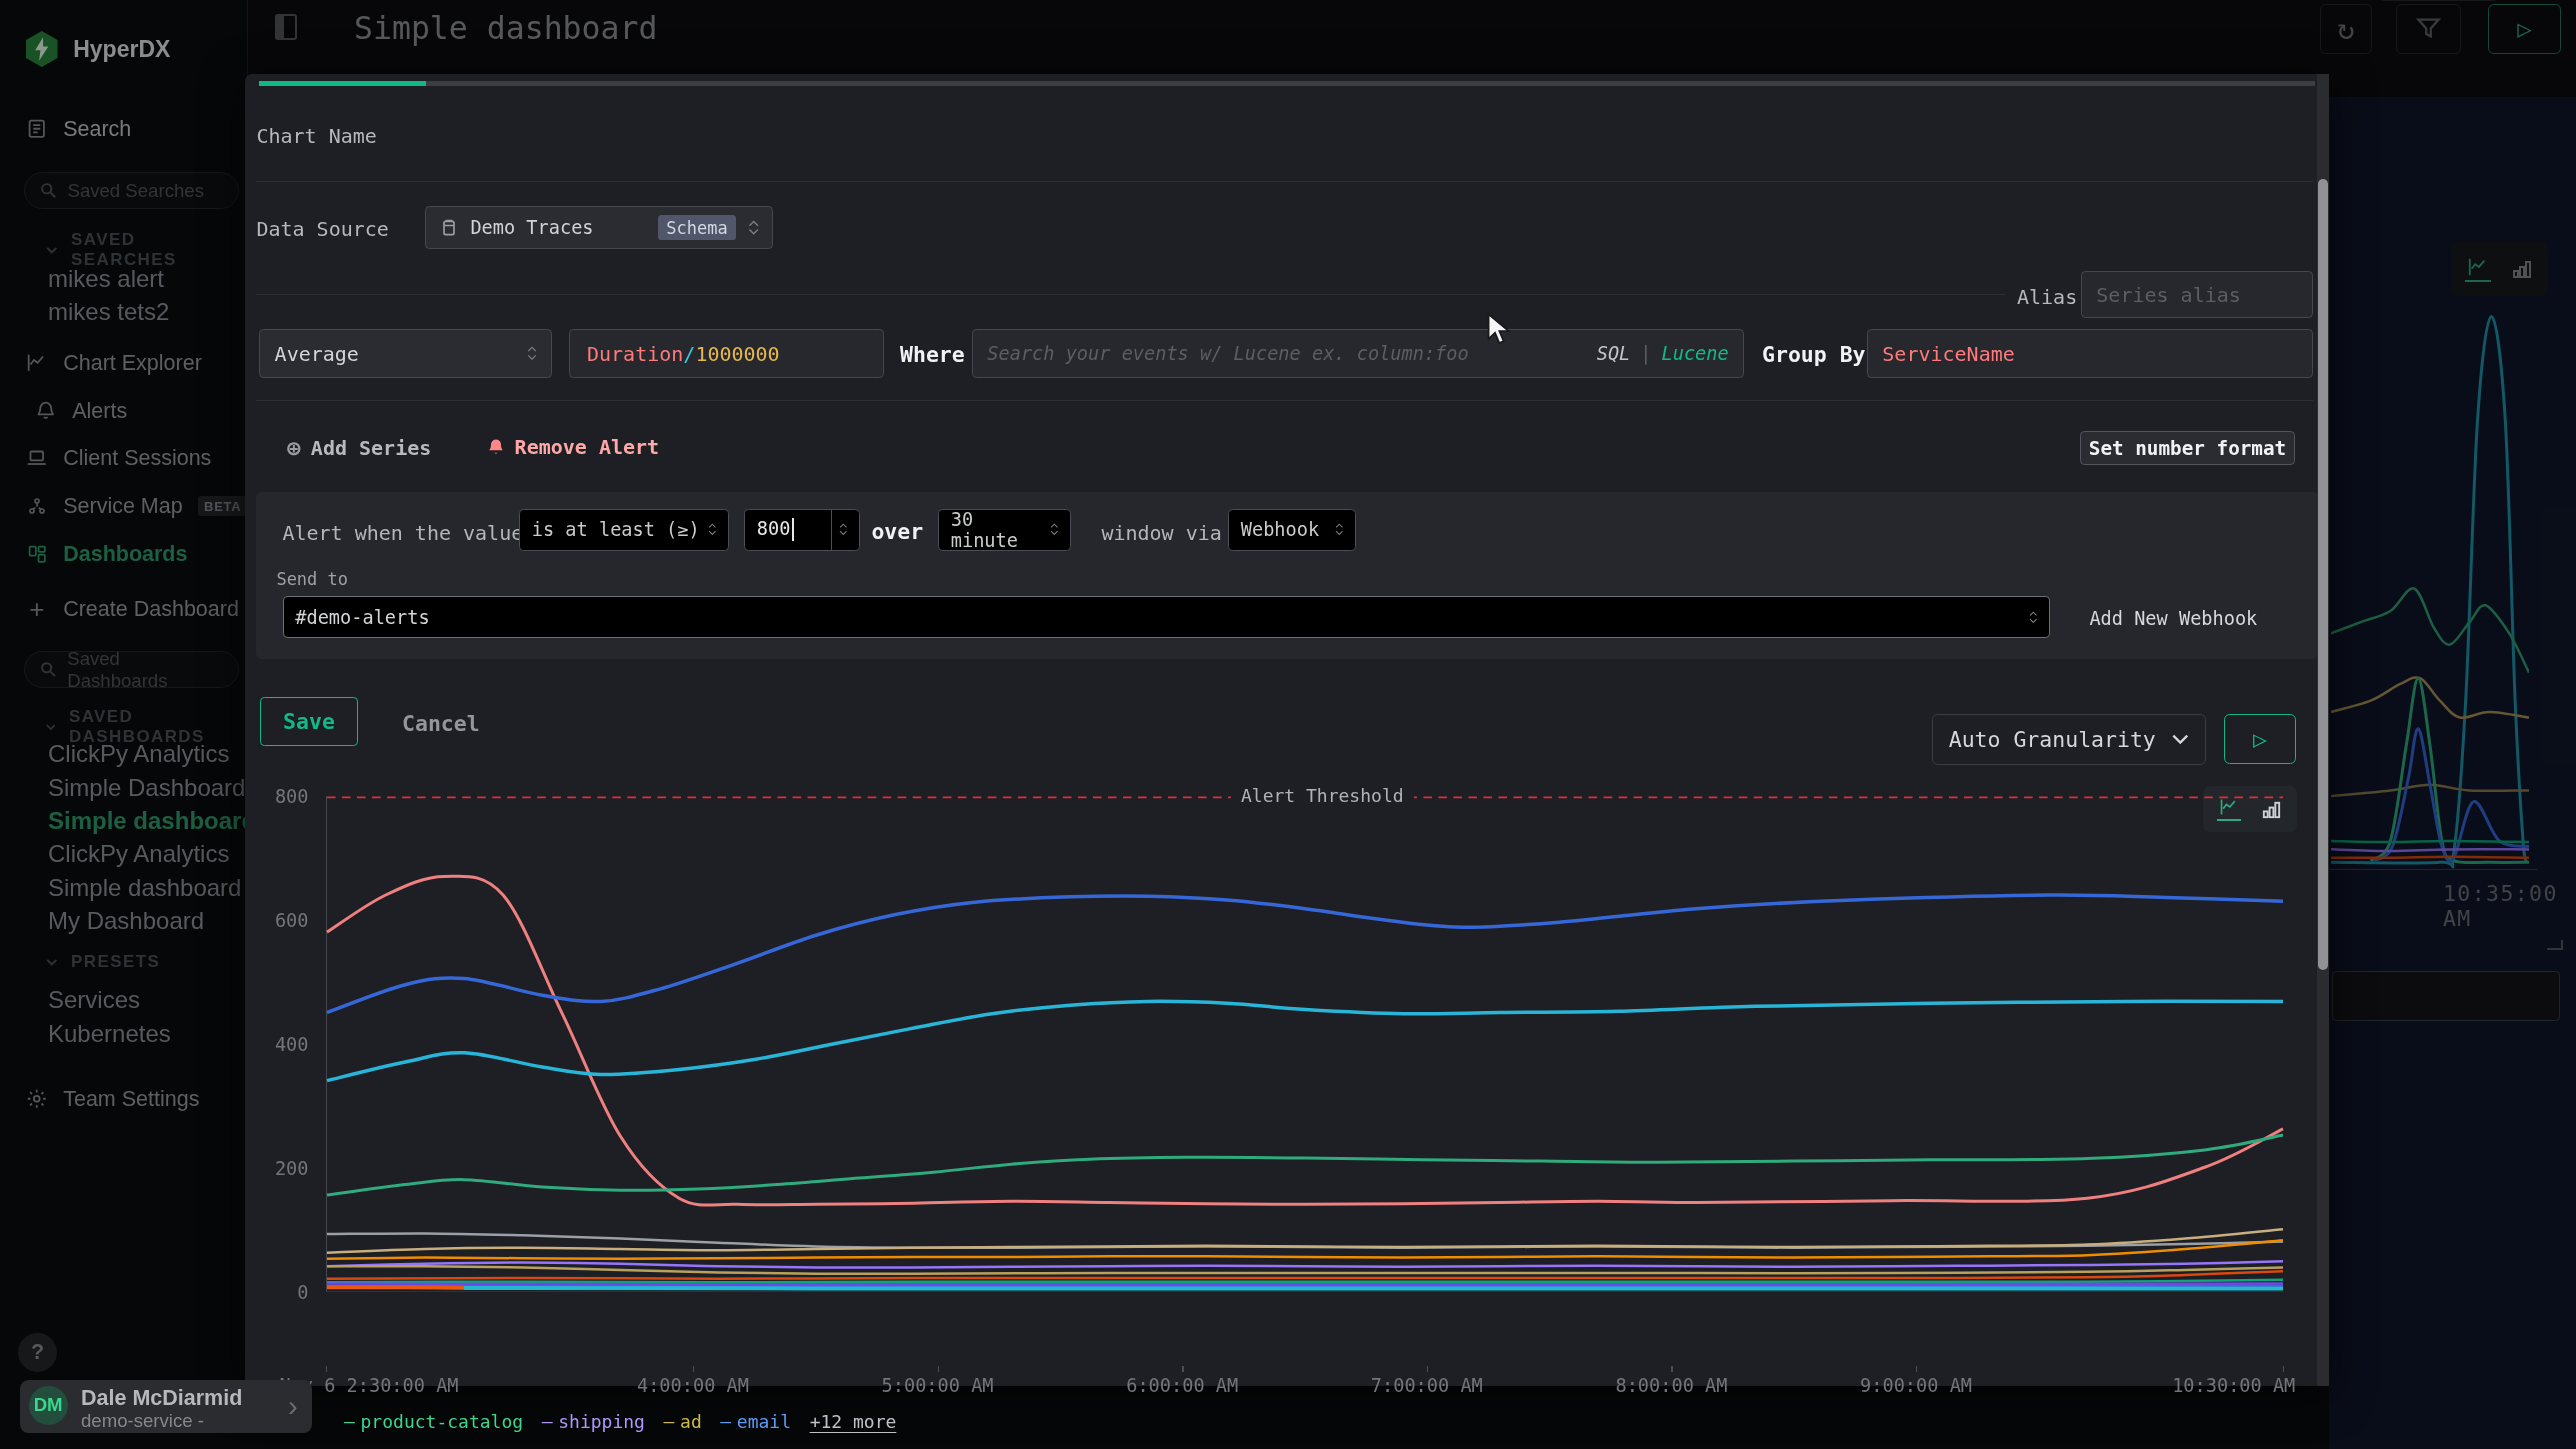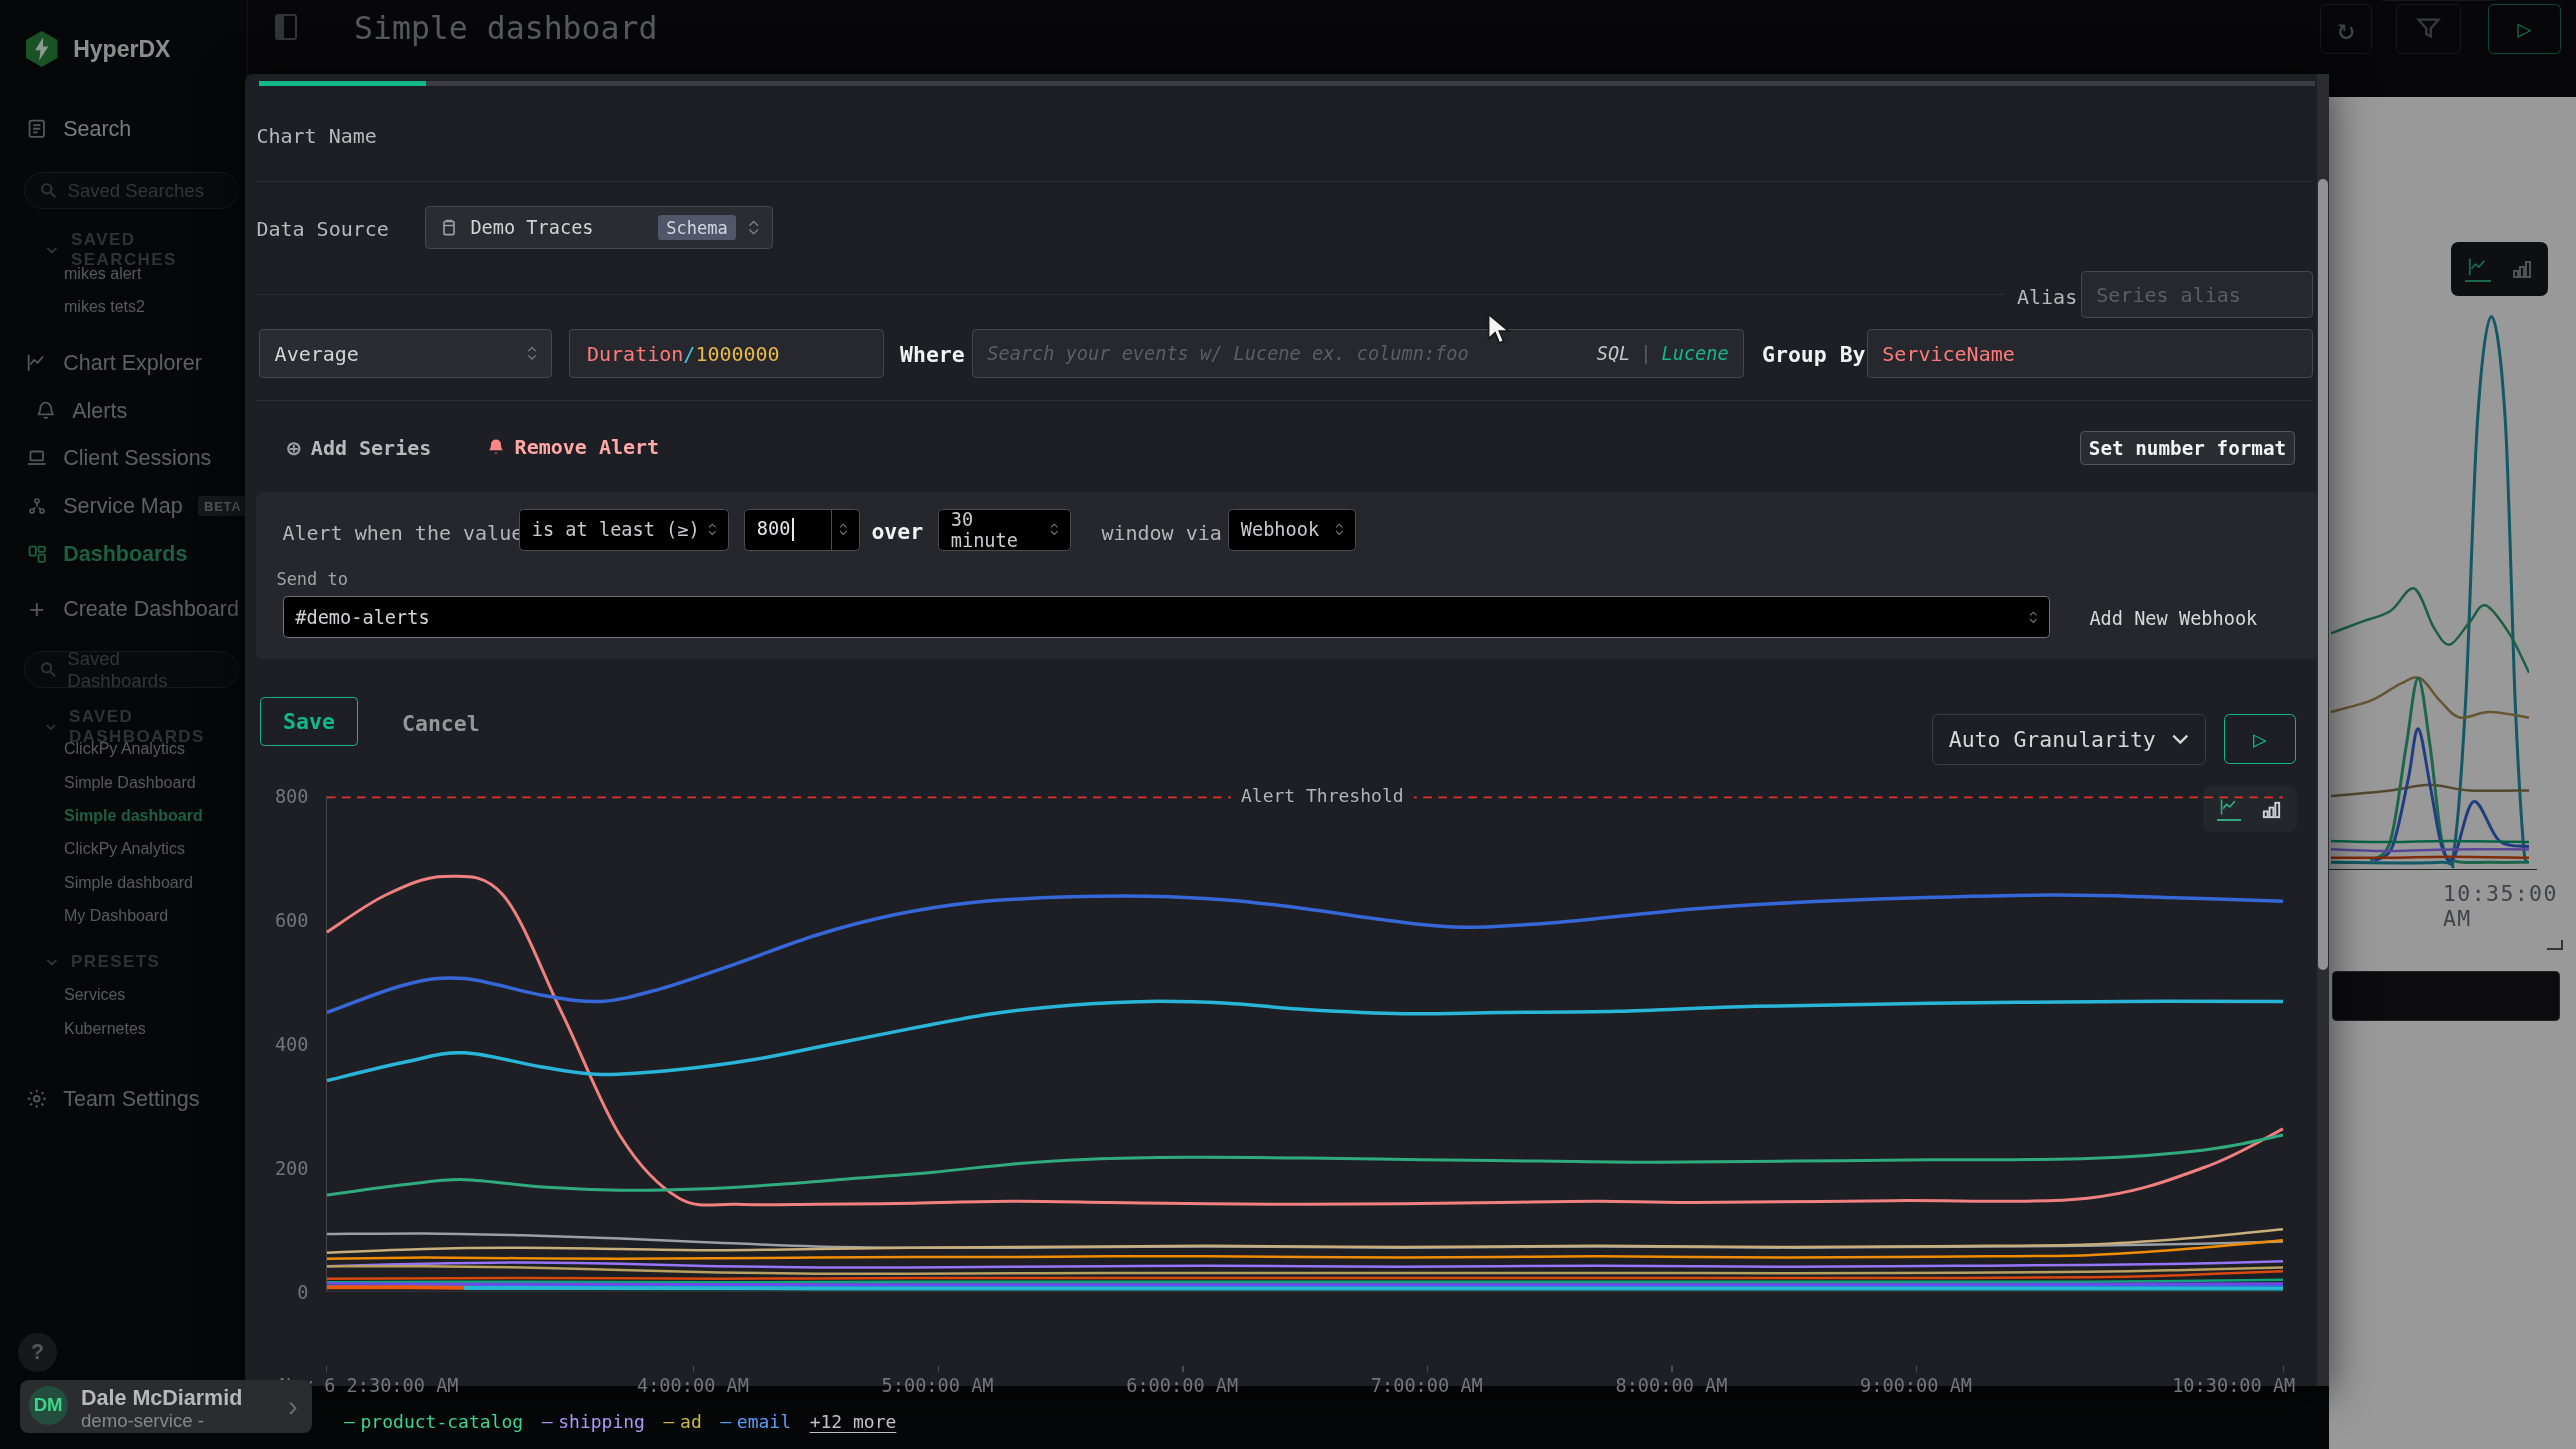--- a/index.html
+++ b/index.html
@@ -9,26 +9,26 @@
   .abs { position:absolute; }
 
   
   #app { position:absolute; inset:0; }
   #topbar { position:absolute; left:247px; top:0; right:0; height:97px; background:#0c0d0f; border-left:1.4px solid #202226; }
   #sidebar { position:absolute; left:0; top:0; width:247px; bottom:0; background:#0b0c0e; }
   .side-item { position:absolute; left:0; width:247px; display:flex; align-items:center; gap:15.7px; padding-left:26px; color:#9aa0a6; font-size:21.5px; }
   .side-item .ic { width:21.5px; height:21.5px; flex:0 0 auto; color:#8a9097; display:flex; align-items:center; justify-content:center; }
   .pill { position:absolute; left:23.6px; width:215px; height:37px; border:1.4px solid #26282c; border-radius:18.6px; background:#101114; display:flex; align-items:center; gap:10px; padding:0 14.3px; color:#55585d; font-size:18.6px; }
   .sect { position:absolute; left:44px; display:flex; align-items:center; gap:11.4px; color:#4d555c; font-size:17px; font-weight:bold; letter-spacing:1.4px; }
-  .sub-item { position:absolute; left:64px; color:#8f969e; font-size:16px; white-space:nowrap; }
+  .sub-item { position:absolute; left:48px; color:#8f969e; font-size:24px; white-space:nowrap; }
   .badge-beta { background:#26282b; color:#878d94; font-size:13px; font-weight:bold; border-radius:2.9px; padding:2.9px 5.7px; letter-spacing:0.7px; }
   .tbtn { position:absolute; border:1.4px solid #26282b; border-radius:5.7px; display:flex; align-items:center; justify-content:center; gap:10px; color:#6d7074; background:#0c0d0f; }
 
   
-  #bg-right { position:absolute; left:2329px; top:97px; right:0; bottom:0; background:#ffffff; }
+  #bg-right { position:absolute; left:2329px; top:97px; right:0; bottom:0; background:#0f172a; }
   .toggle-panel { position:absolute; background:#17191d; border-radius:7.2px; display:flex; align-items:center; gap:18.6px; justify-content:center; }
 
   
   #overlay { position:absolute; inset:0; background:rgba(0,0,0,0.40); }
 
   
   #modal { position:absolute; left:245px; top:74px; width:2084px; height:1312px; background:#1d1f24; border-radius:7.2px 0 0 7.2px; box-shadow:0 7.2px 43px rgba(0,0,0,.6); }
   .mlabel { color:#b6b8bb; font-size:20px; }
   .inp { background:#26282d; border:1.4px solid #45484e; border-radius:4.3px; color:#e3e4e6; font-size:20px; }
   .divider { position:absolute; height:1.4px; background:#2c2e33; }

